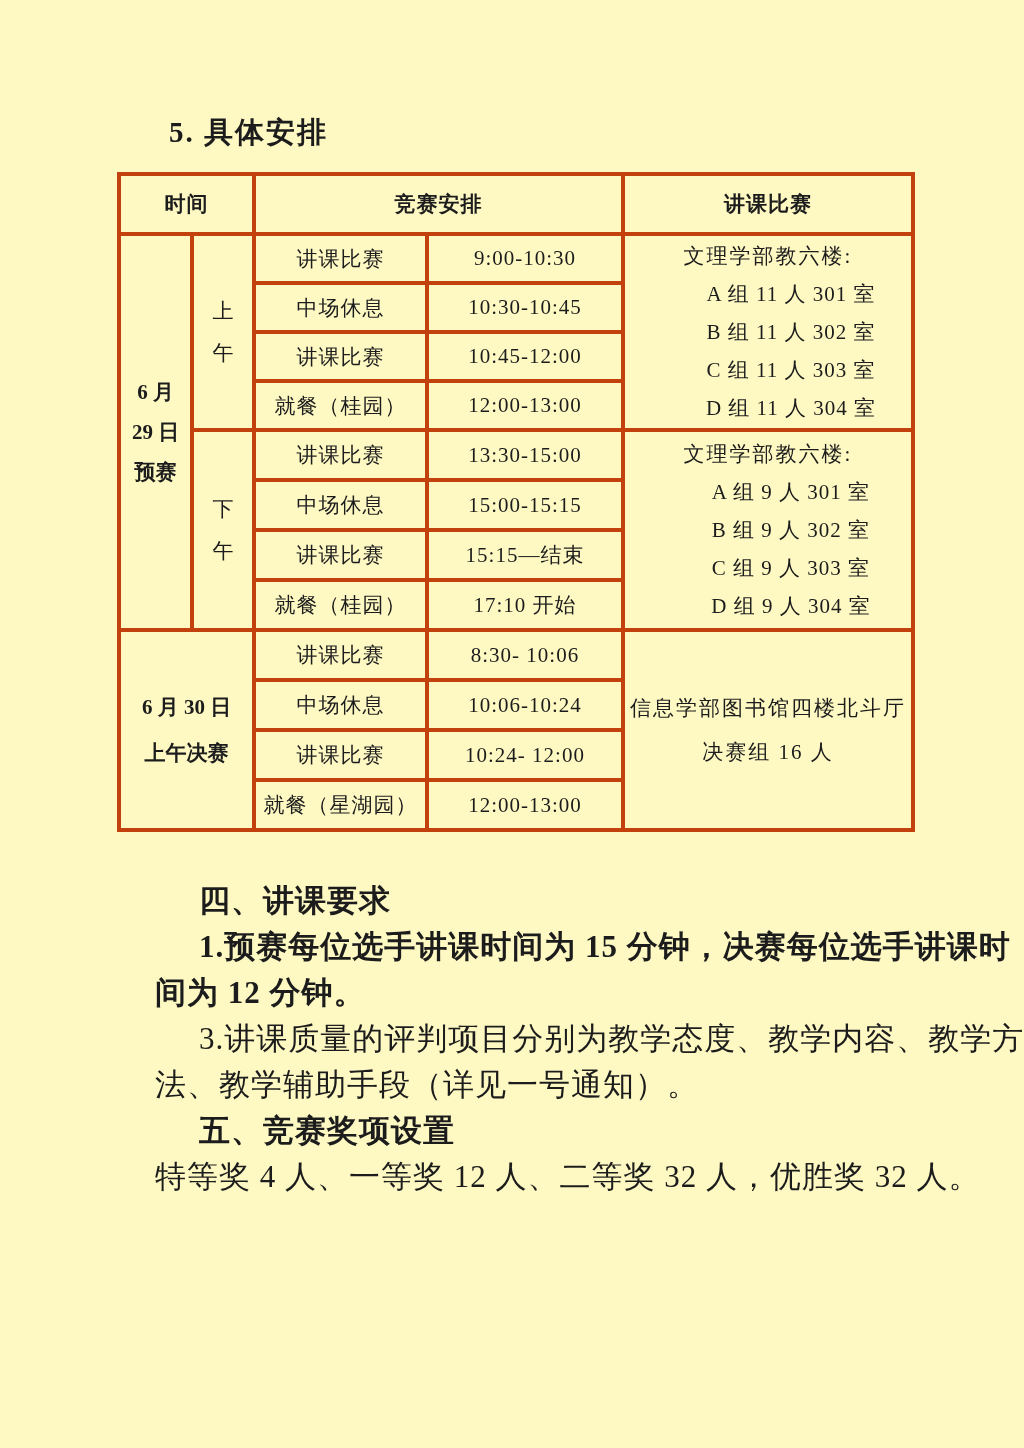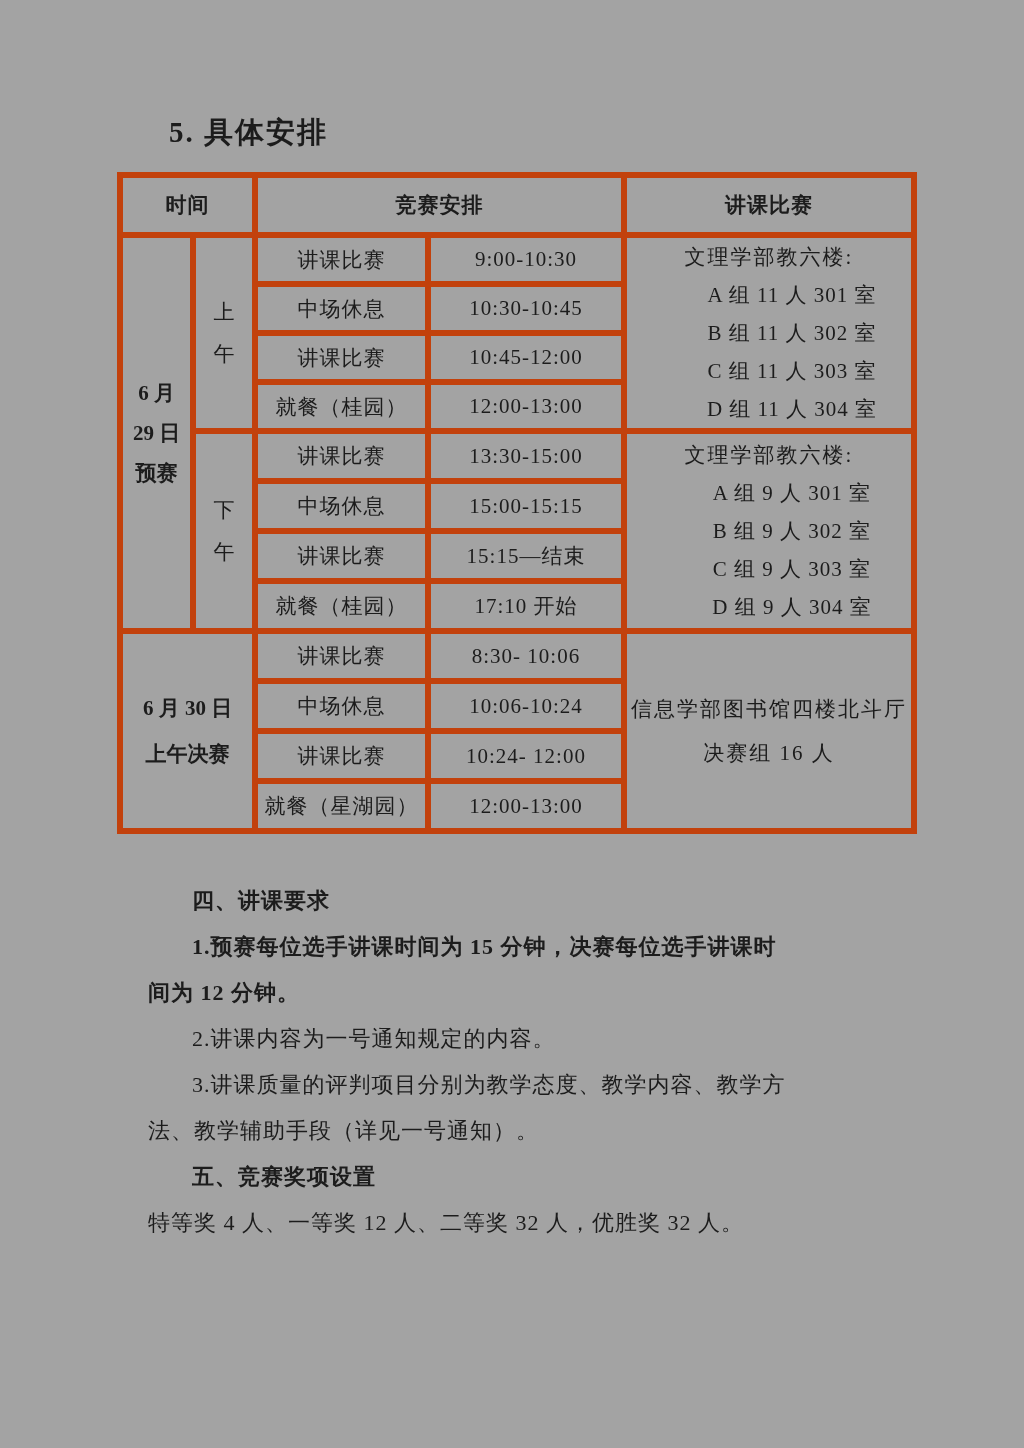--- a/index.html
+++ b/index.html
@@ -1,21 +1,21 @@
 <!DOCTYPE html>
 <html><head>
 <meta charset="utf-8">
 <style>
   * { margin: 0; padding: 0; box-sizing: border-box; }
   html, body { background: #ffffff; }
   .page {
     position: relative;
     width: 1024px;
     height: 1448px;
-    background: #a3a3a3;
+    background: #fef9c3;
     color: #1c1c1c;
     font-family: "Liberation Serif", "DejaVu Serif", serif;
     overflow: hidden;
   }
   .doc-title {
     position: absolute;
     left: 169px;
     top: 113px;
     font-size: 29px;
     font-weight: bold;
@@ -24,43 +24,43 @@
   }
   table.schedule {
     position: absolute;
     left: 117px;
     top: 172px;
     width: 794px;
     border-collapse: collapse;
     table-layout: fixed;
   }
   table.schedule td {
-    border: 6px solid #c2410c;
+    border: 4px solid #c2410c;
     text-align: center;
     vertical-align: middle;
     font-size: 21px;
     padding: 0;
     overflow: hidden;
   }
   td.hdr { font-weight: bold; font-size: 22px; letter-spacing: 1px; }
   td.date-cell { font-weight: bold; font-size: 22px; }
   .date-line { display: block; line-height: 40px; white-space: nowrap; }
   .period-char { display: block; line-height: 42px; }
   .act, .time { white-space: nowrap; letter-spacing: 1px; }
   td.loc-cell { text-align: left; vertical-align: middle; padding: 6px 6px 6px 12px; border-radius: 17px; }
   .loc-title { display: block; line-height: 38px; letter-spacing: 2px; white-space: nowrap; }
   .loc-group { display: block; line-height: 38px; padding-left: 46px; letter-spacing: 1px; white-space: nowrap; }
   td.loc-final { text-align: center; padding: 0; }
   .loc-final-line { display: block; line-height: 44px; letter-spacing: 2px; white-space: nowrap; }
   .body-text {
     position: absolute;
-    left: 148px;
+    left: 155px;
     top: 878px;
     width: 742px;
-    font-size: 22px;
+    font-size: 31px;
   }
   .line { display: block; line-height: 46px; white-space: nowrap; letter-spacing: 1px; }
   .line.indent { padding-left: 44px; }
   .line.b { font-weight: bold; }
 </style>
 </head>
 <body>
 
 <div class="page">
 
@@ -167,20 +167,19 @@
       <td class="act">就餐（星湖园）</td>
       <td class="time">12:00-13:00</td>
     </tr>
   </tbody>
     </table>
 
   <div class="body-text">
     <span class="line indent b">四、讲课要求</span>
     <span class="line indent b">1.预赛每位选手讲课时间为 15 分钟，决赛每位选手讲课时</span>
     <span class="line b">间为 12 分钟。</span>
-    <span class="line indent">2.讲课内容为一号通知规定的内容。</span>
     <span class="line indent">3.讲课质量的评判项目分别为教学态度、教学内容、教学方</span>
     <span class="line">法、教学辅助手段（详见一号通知）。</span>
     <span class="line indent b">五、竞赛奖项设置</span>
     <span class="line">特等奖 4 人、一等奖 12 人、二等奖 32 人，优胜奖 32 人。</span>
   </div>
 
 </div>
 
 </body></html>

